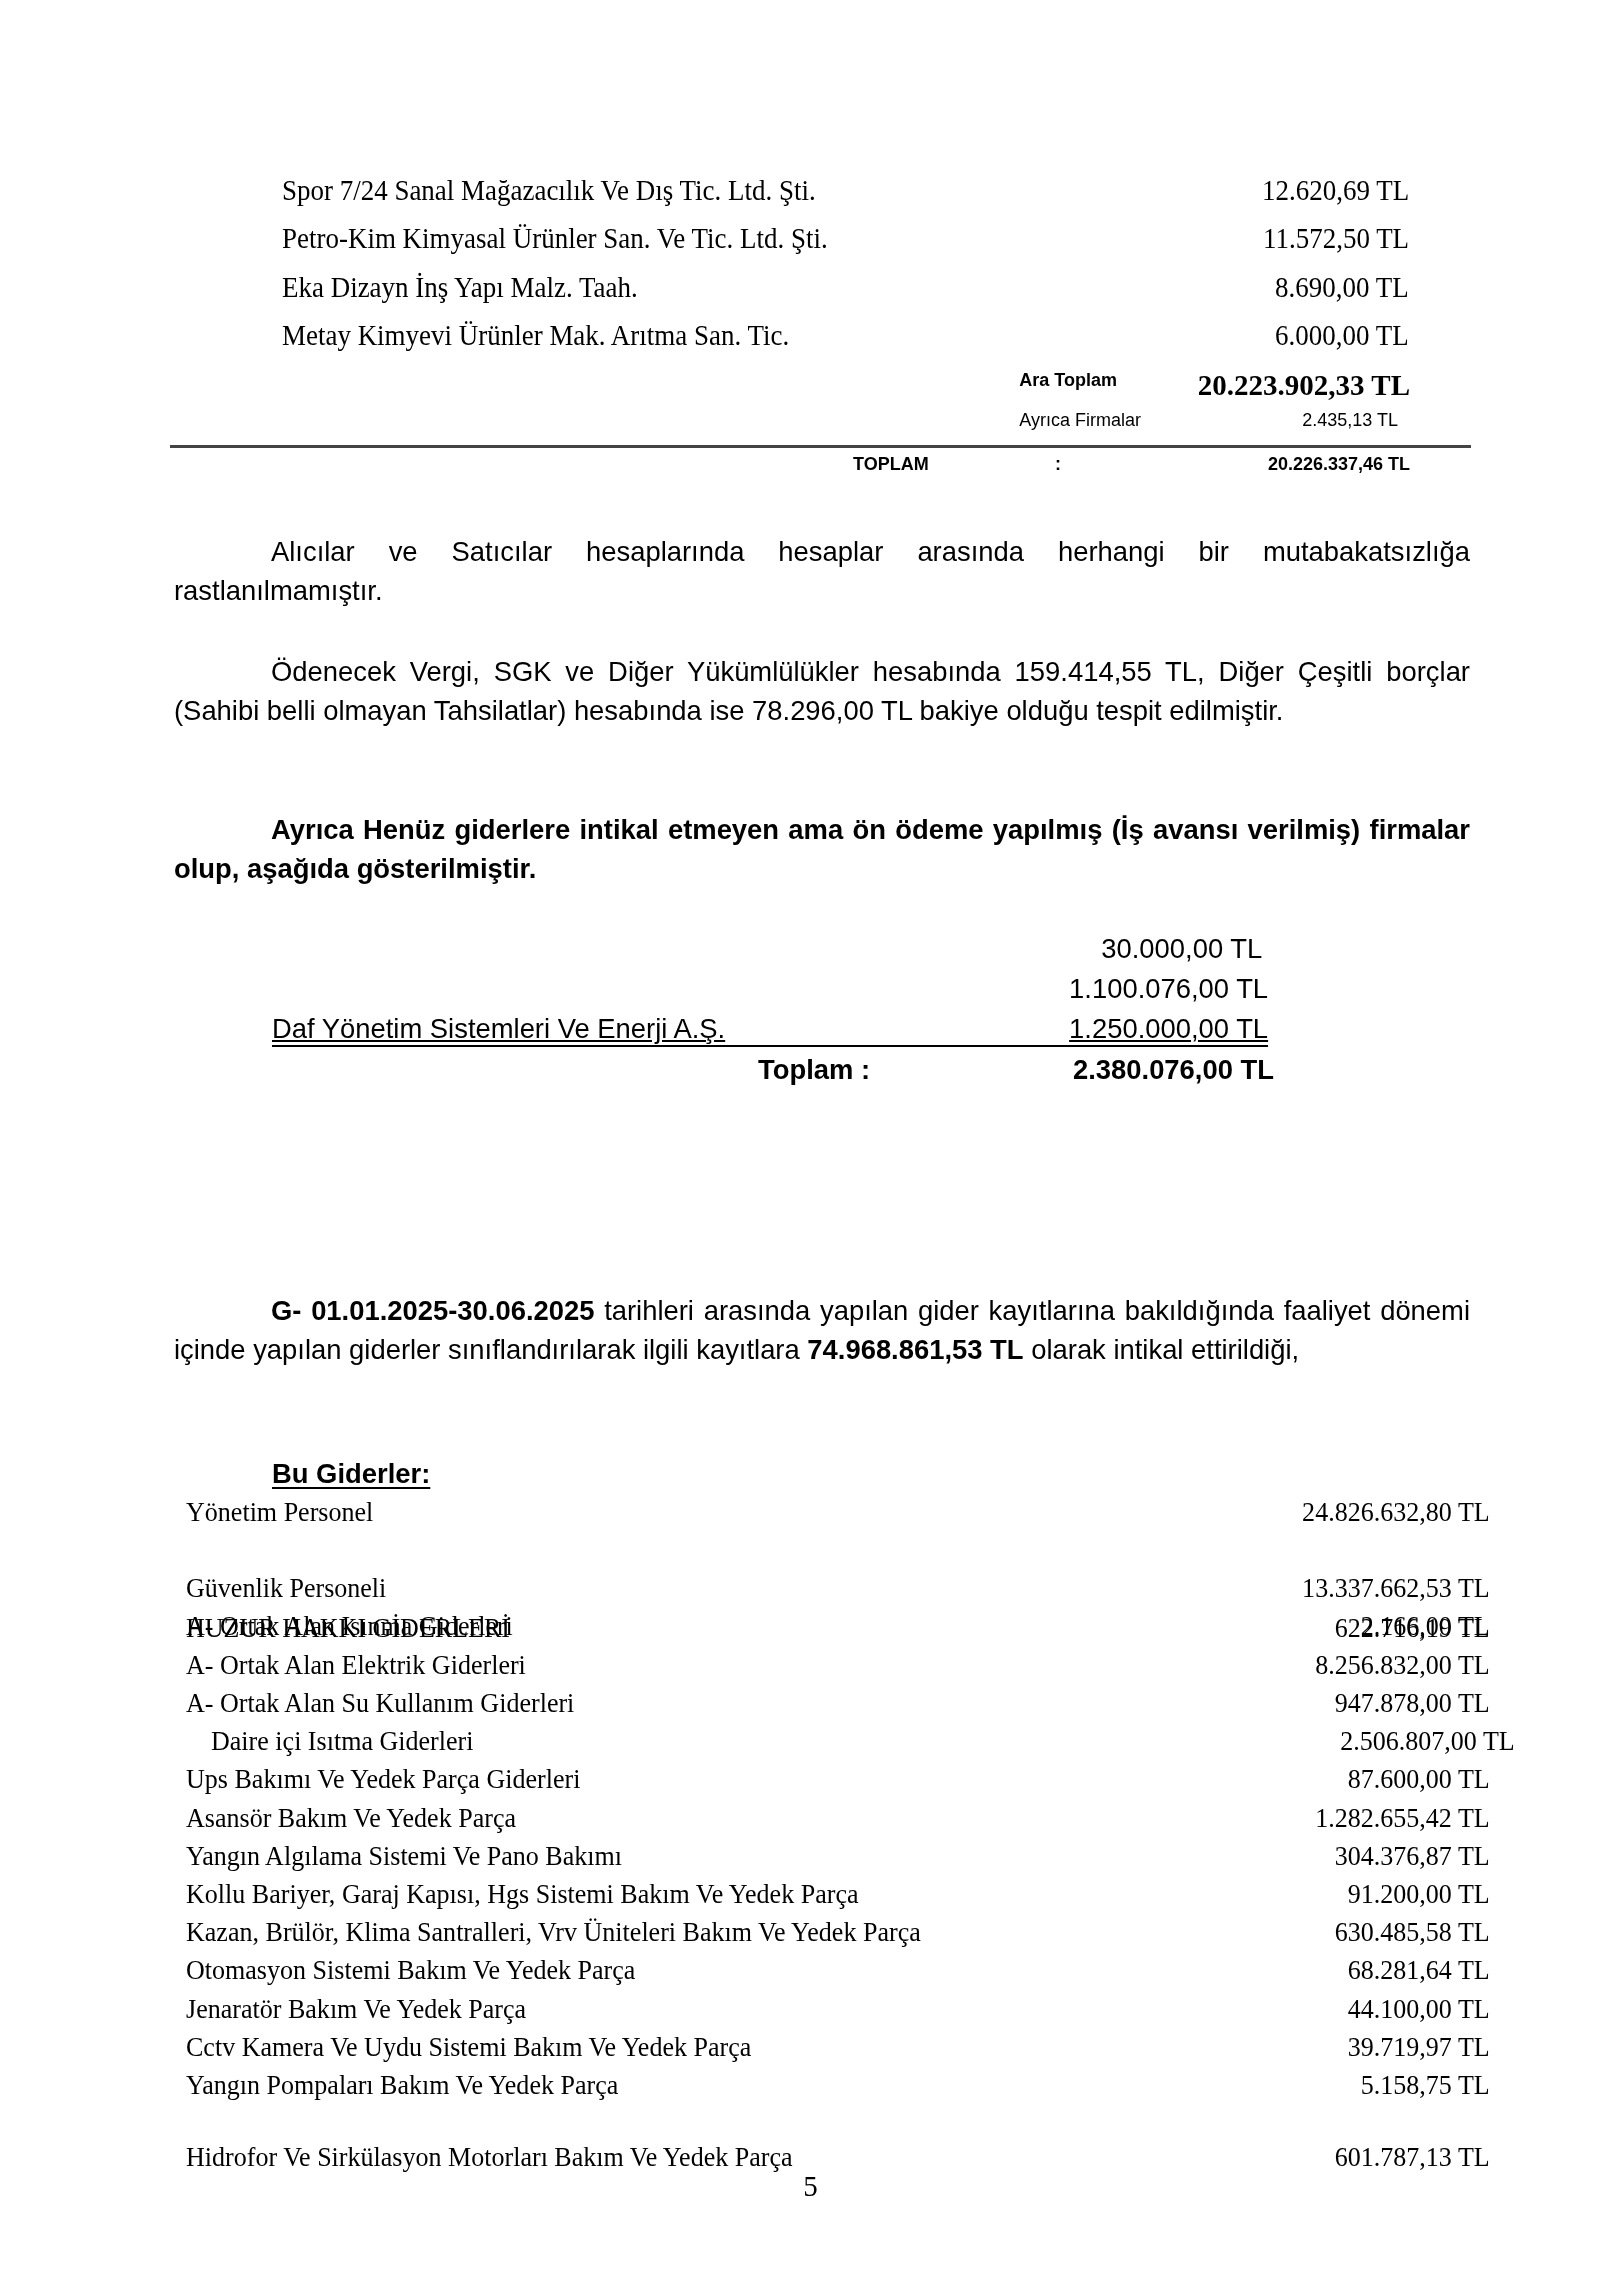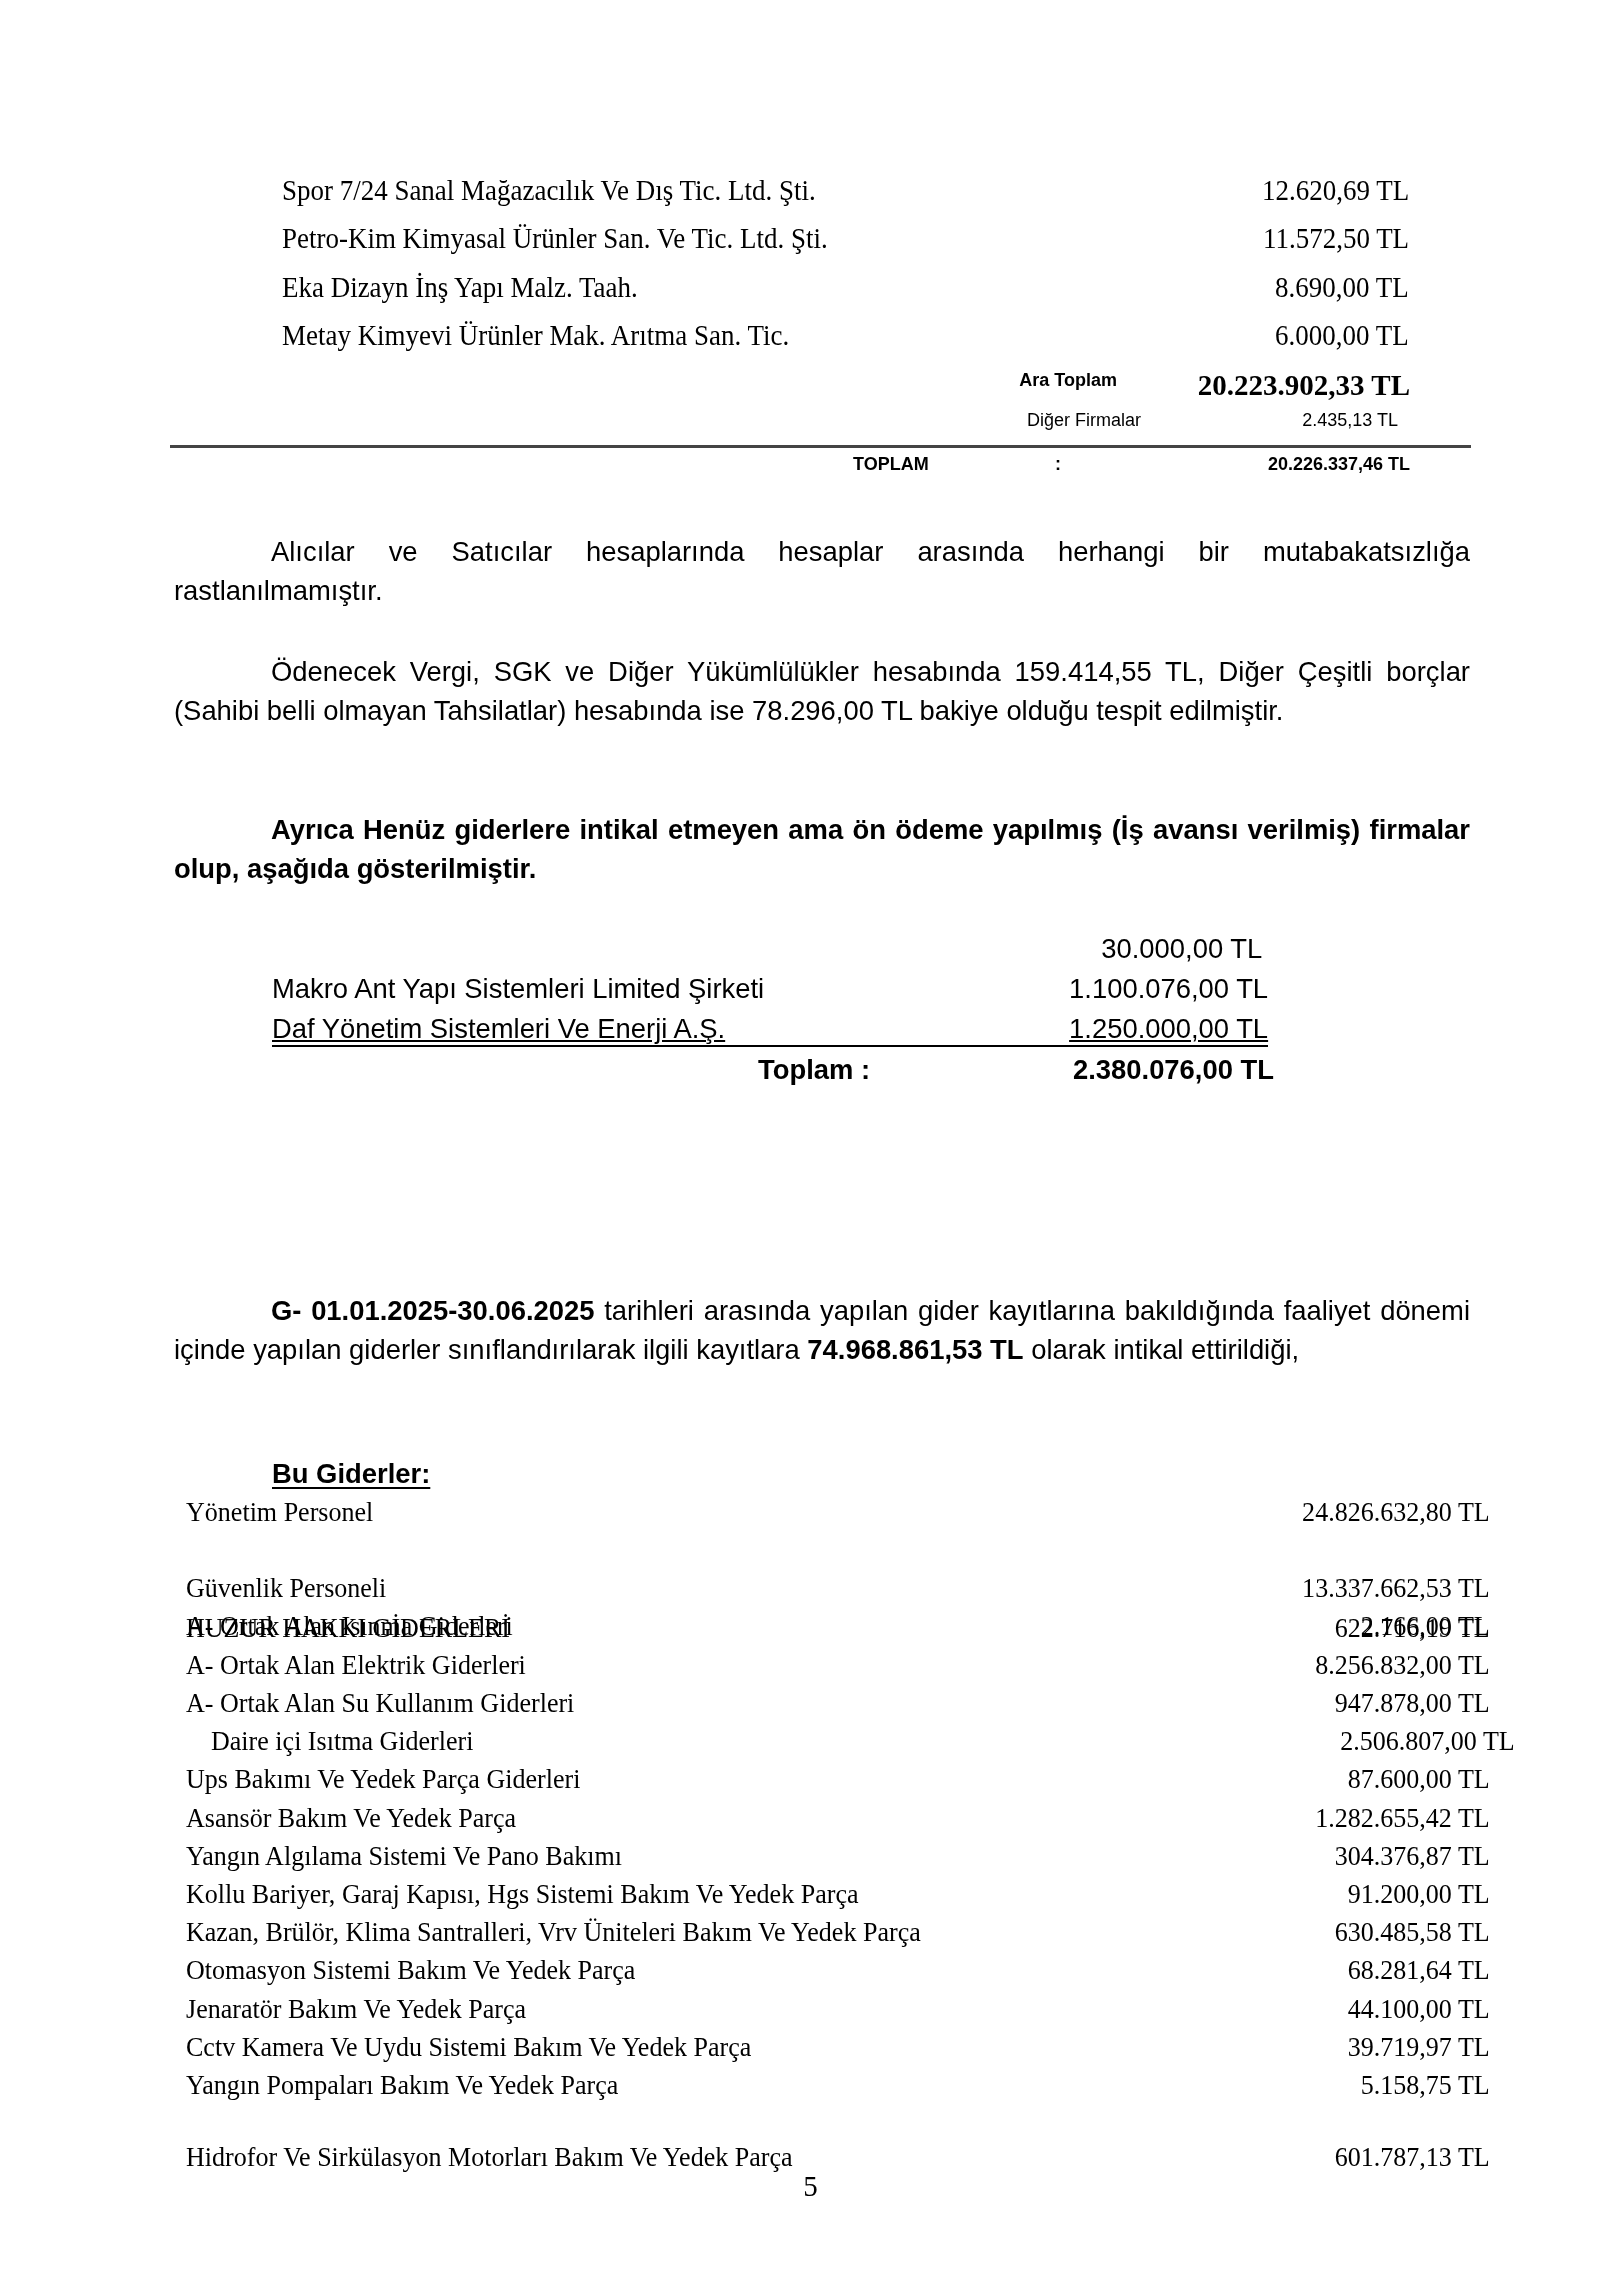--- a/index.html
+++ b/index.html
@@ -51,40 +51,39 @@
   </div>
   <div class="vrow serif" style="top:319px;">
     <span class="name">Metay Kimyevi Ürünler Mak. Arıtma San. Tic.</span>
     <span class="amt">6.000,00 TL</span>
   </div>
 </div>
 
 <div>
   <span class="subrow sans bold abs" style="right:504px; top:370px;">Ara Toplam</span>
   <span class="subrow serif bold abs" style="right:211px; top:369px; font-size:29px;">20.223.902,33 TL</span>
-  <span class="subrow sans abs" style="right:480px; top:410px;">Diğer Firmalar</span>
+  <span class="subrow sans abs" style="right:480px; top:410px;">Ayrıca Firmalar</span>
   <span class="subrow sans abs" style="right:223px; top:410px;">2.435,13 TL</span>
   <div class="rule" style="left:170px; top:445px; width:1301px; height:2.9px;"></div>
   <span class="subrow sans bold abs" style="left:853px; top:454px;">TOPLAM</span>
   <span class="subrow sans bold abs" style="left:1055px; top:454px;">:</span>
   <span class="subrow sans bold abs" style="right:211px; top:454px;">20.226.337,46 TL</span>
 </div>
 
 <div class="para sans" style="top:532px;"><span class="indent"></span><span>Alıcılar ve Satıcılar hesaplarında hesaplar arasında herhangi bir mutabakatsızlığa rastlanılmamıştır.</span></div>
 
 <div class="para sans" style="top:652px;"><span class="indent"></span><span>Ödenecek Vergi, SGK ve Diğer Yükümlülükler hesabında 159.414,55 TL, Diğer Çeşitli borçlar (Sahibi belli olmayan Tahsilatlar) hesabında ise 78.296,00 TL bakiye olduğu tespit edilmiştir.</span></div>
 
 <div class="para sans bold" style="top:810px;"><span class="indent"></span><span>Ayrıca Henüz giderlere intikal etmeyen ama ön ödeme yapılmış (İş avansı verilmiş) firmalar olup, aşağıda gösterilmiştir.</span></div>
 
 <div>
   <div class="adv sans" style="top:933px;">
     <span class="amt" style="right:9.8px;">30.000,00 TL</span>
   </div>
   <div class="adv sans" style="top:973px;">
-    <span class="name">Makro Ant Yapı Sistemleri Limited Şirketi</span>
     <span class="amt" style="right:3.9px;">1.100.076,00 TL</span>
   </div>
   <div class="adv sans" style="top:1013px;">
     <span class="name" style="text-decoration:underline;">Daf Yönetim Sistemleri Ve Enerji A.Ş.</span>
     <span class="amt" style="right:3.9px; text-decoration:underline;">1.250.000,00 TL</span>
   </div>
   <div class="rule" style="left:272px; top:1045px; width:996px; height:2px; background:#000;"></div>
   <span class="abs sans bold" style="left:758px; top:1054px; font-size:27.4px;">Toplam :</span>
   <span class="abs sans bold" style="right:347px; top:1054px; font-size:27.4px;">2.380.076,00 TL</span>
 </div>

